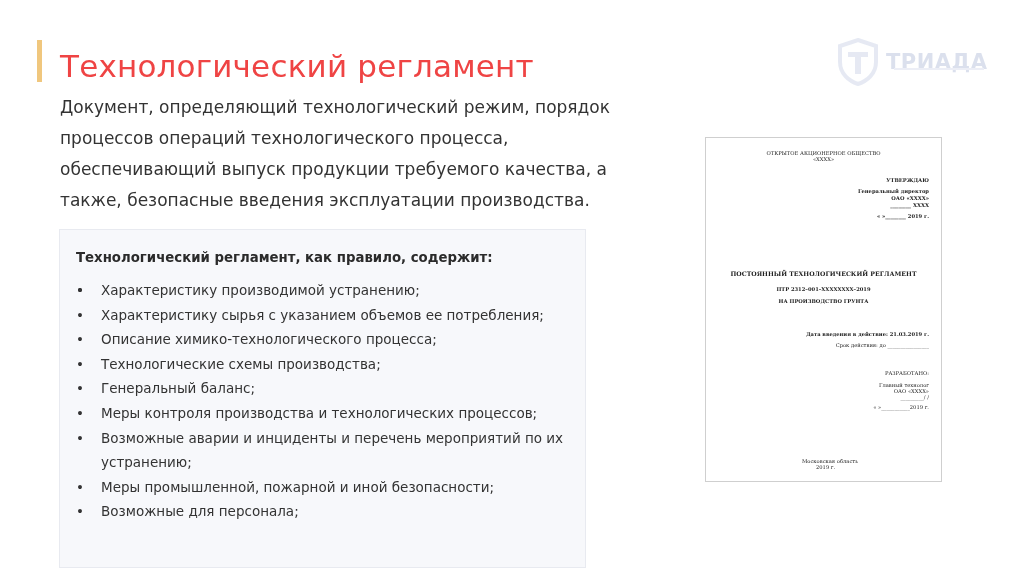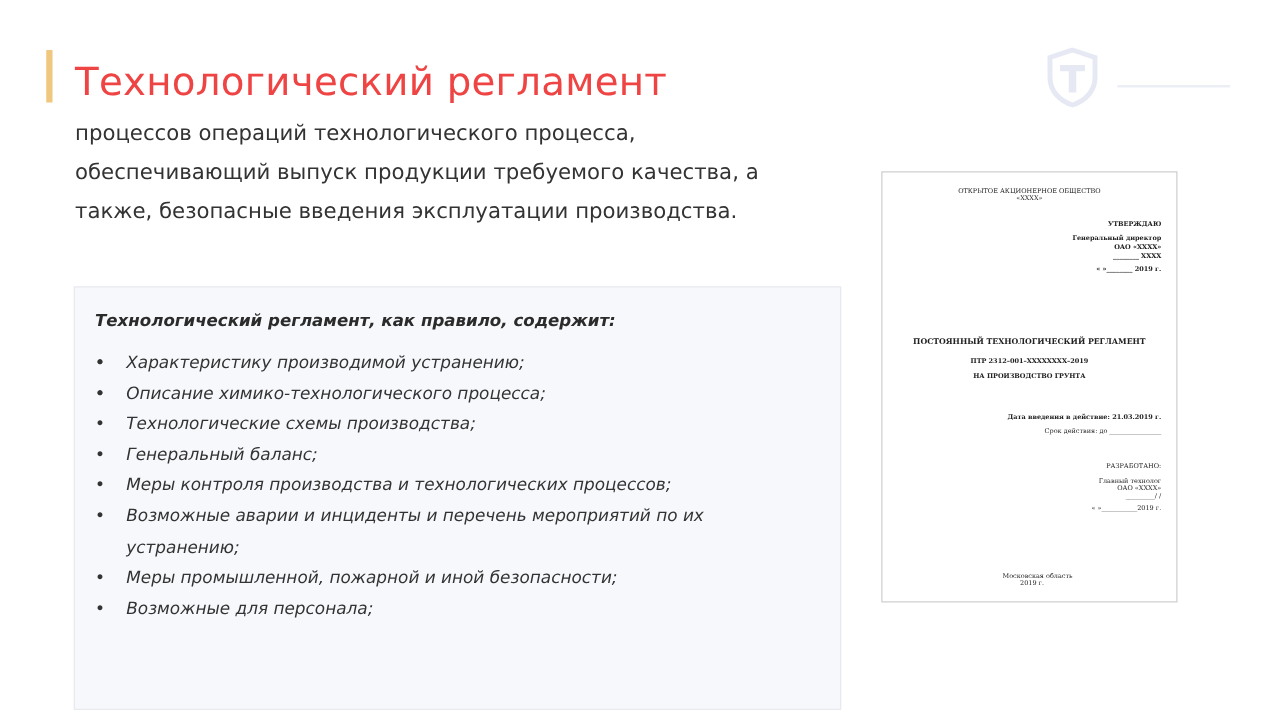--- a/index.html
+++ b/index.html
@@ -1,67 +1,69 @@
 <!DOCTYPE html>
 <html><head>
 <meta charset="utf-8">
 <style>
   html, body { margin:0; padding:0; }
   body { width:1024px; height:579px; background:#ffffff; position:relative; overflow:hidden; font-family:"DejaVu Sans", sans-serif; color:#2b2b2b; }
   .accent-bar { position:absolute; left:37px; top:40px; width:5px; height:42px; background:#f0c77e; }
   .title { position:absolute; left:60px; top:48px; font-size:31px; color:#ef4444; letter-spacing:0.2px; white-space:nowrap; }
   .lead { position:absolute; left:60px; top:92px; width:600px; font-size:17px; line-height:31px; color:#333; }
   .lead span { display:block; white-space:nowrap; }
-  .box { position:absolute; left:59px; top:229px; width:614px; height:339px; background:#f7f8fb; border:1px solid #e8eaf0; box-sizing:border-box;font-style:italic; }
+  .box { position:absolute; left:59px; top:229px; width:527px; height:339px; background:#f7f8fb; border:1px solid #e8eaf0; box-sizing:border-box; }
   .box-title { position:absolute; left:16px; top:20px; font-size:13.3px; font-weight:bold; color:#2b2b2b; white-space:nowrap; }
   .list { position:absolute; left:14px; top:48px; margin:0; padding:0; list-style:none; width:500px; }
   .list li { position:relative; padding-left:27px; font-size:13.5px; line-height:24.6px; color:#333; }
   .bullet { position:absolute; left:2px; top:0; }
   .logo { position:absolute; left:836px; top:38px; display:flex; align-items:center; opacity:0.35; }
   .logo-text { font-size:21px; font-weight:bold; color:#9aa8cc; margin-left:6px; letter-spacing:0.5px; }
   .logo-sub { position:absolute; left:58px; top:30px; width:90px; height:2px; background:#c9d1e6; }
   .doc { position:absolute; left:705px; top:137px; width:237px; height:345px; background:#fff; border:1px solid #cfcfcf; box-sizing:border-box; font-family:"DejaVu Serif", serif; color:#222; }
   .doc .t { position:absolute; white-space:nowrap; font-size:5.2px; }
   .c { left:0; right:0; text-align:center; }
   .r { right:12px; text-align:right; }
   .b { font-weight:bold; }
 </style>
 </head>
 <body>
 
 <div class="accent-bar"></div>
 <div class="title">Технологический регламент</div>
 
 <div class="lead">
+  <span>Документ, определяющий технологический режим, порядок</span>
   <span>процессов операций технологического процесса,</span>
   <span>обеспечивающий выпуск продукции требуемого качества, а</span>
   <span>также, безопасные введения эксплуатации производства.</span>
 </div>
 
 <div class="box">
   <div class="box-title">Технологический регламент, как правило, содержит:</div>
   <ul class="list">
     <li><span class="bullet">•</span></li>
     <li><span class="bullet">•</span><span>Характеристику производимой устранению;</span></li>
-    <li><span class="bullet">•</span></li>
+    <li><span class="bullet">•</span><span>Характеристику сырья с указанием объемов ее потребления;</span></li>
     <li><span class="bullet">•</span><span>Описание химико-технологического процесса;</span></li>
     <li><span class="bullet">•</span><span>Технологические схемы производства;</span></li>
     <li><span class="bullet">•</span><span>Генеральный баланс;</span></li>
     <li><span class="bullet">•</span><span>Меры контроля производства и технологических процессов;</span></li>
     <li><span class="bullet">•</span><span>Возможные аварии и инциденты и перечень мероприятий по их устранению;</span></li>
     <li><span class="bullet">•</span><span>Меры промышленной, пожарной и иной безопасности;</span></li>
     <li><span class="bullet">•</span><span>Возможные для персонала;</span></li>
   </ul>
 </div>
 
 <div class="logo">
   <svg width="44" height="48" viewBox="0 0 44 48">
     <path d="M22 2 L40 8 L40 24 C40 36 31 43 22 46 C13 43 4 36 4 24 L4 8 Z" fill="none" stroke="#b8c3de" stroke-width="4"></path>
     <path d="M12 14 H32 V19 H25 V36 H19 V19 H12 Z" fill="#b8c3de"></path>
   </svg>
+  <span class="logo-text">ТРИАДА</span>
   <div class="logo-sub"></div>
 </div>
 
 <div class="doc">
   <div class="t c" style="top:12px;">ОТКРЫТОЕ АКЦИОНЕРНОЕ ОБЩЕСТВО</div>
   <div class="t c" style="top:18px;">«ХХХХ»</div>
   <div class="t r b" style="top:39px;">УТВЕРЖДАЮ</div>
   <div class="t r b" style="top:50px;">Генеральный директор</div>
   <div class="t r b" style="top:57px;">ОАО «ХХХХ»</div>
   <div class="t r b" style="top:64px;">________ ХХХХ</div>

